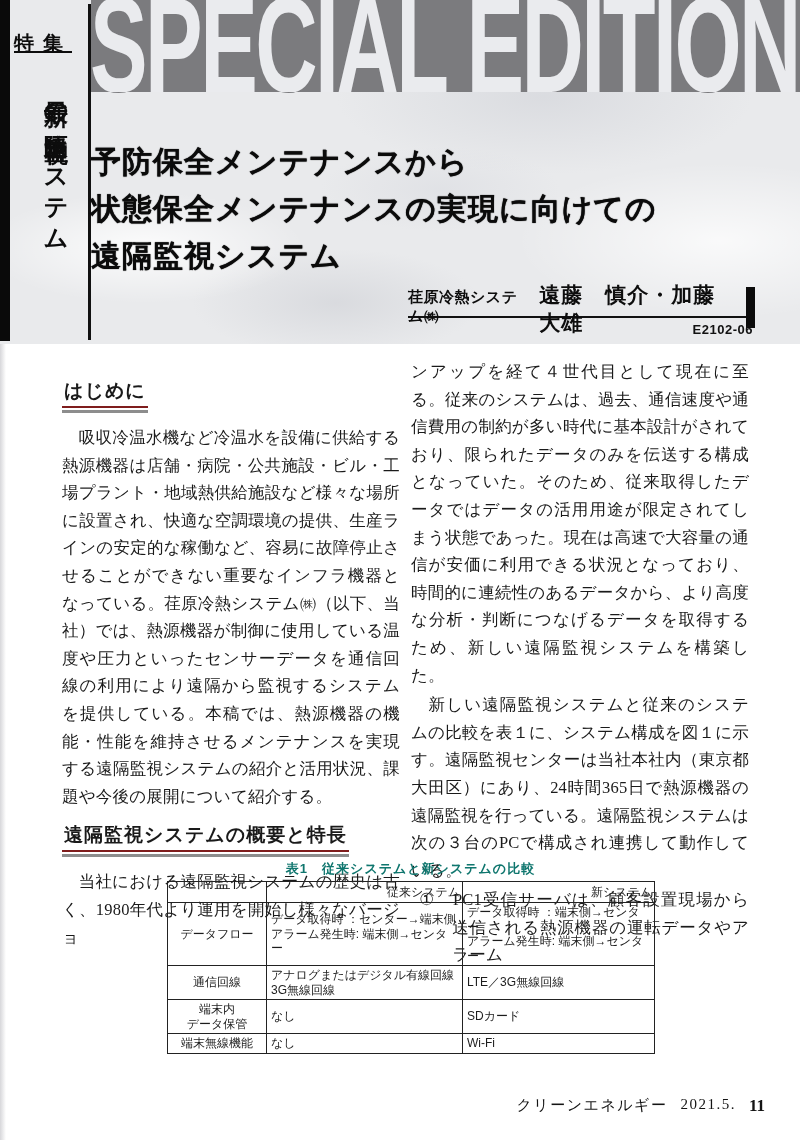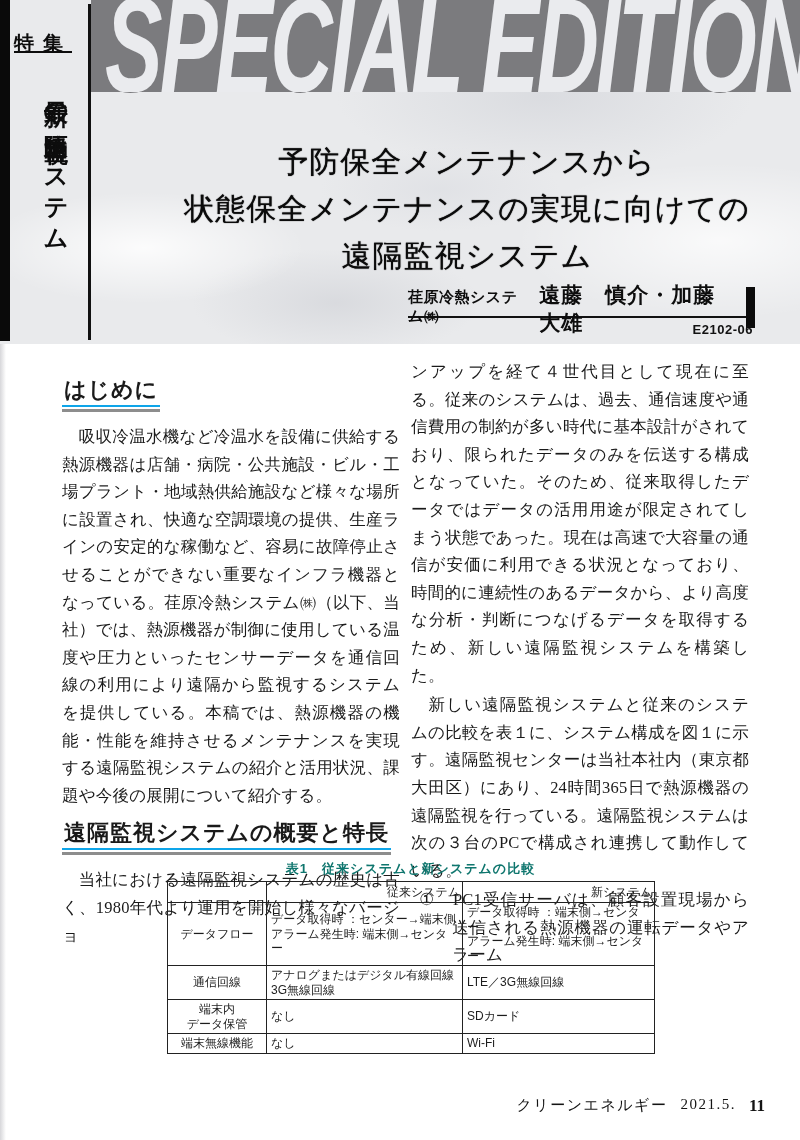--- a/index.html
+++ b/index.html
@@ -32,39 +32,38 @@
   .feature-topic {
     position:absolute; left:40px; top:82px; height:260px;
     writing-mode:vertical-rl; text-orientation:upright;
     font-family:"Liberation Sans","DejaVu Sans",sans-serif;
     font-weight:800; font-size:24px; letter-spacing:2px; color:#0d0d0d;
   }
   .vert-divider { position:absolute; left:88px; top:4px; width:3px; height:336px; background:#111; }
 
   
   .band { position:absolute; left:91px; top:0; right:0; height:92px; background:#7b7b7e; }
-  .banner { position:absolute; left:102px; top:0; right:0; height:140px;font-style:italic; }
+  .banner { position:absolute; left:87px; top:0; right:0; height:140px; }
   .banner .clip-top { position:absolute; left:0; top:0; right:0; height:92px; overflow:hidden; }
   .banner .clip-bottom { position:absolute; left:0; top:92px; right:0; height:48px; overflow:hidden; }
   .banner-text {
     position:absolute; left:3px; white-space:nowrap;
     font-family:"Liberation Sans","DejaVu Sans",sans-serif;
     font-weight:900; font-size:135px; line-height:1; letter-spacing:-4px;
     transform:scaleX(0.64); transform-origin:0 0;
   }
   .clip-top .banner-text { top:-22px; color:#eaebee; }
   .clip-bottom .banner-text { top:-114px; color:#7b7b7e; }
 
   .title-block {
-    position:absolute; left:91px; right:0; top:138px; text-align:center;
-    font-family:"Liberation Sans","DejaVu Sans",sans-serif;
-    font-weight:400; font-size:30px; line-height:47px; color:#0b0b0b;
+    position:absolute; left:91px; right:0; top:138px; 
+    font-family:"Liberation Sans","DejaVu Sans",sans-serif;
+    font-weight:700; font-size:30px; line-height:47px; color:#0b0b0b;
     letter-spacing:1px;
     text-shadow:0 0 1px #0b0b0b;
-    margin-left:43px;
   }
   .author-row {
     position:absolute; left:408px; right:47px; top:281px; height:37px;
     border-bottom:2.5px solid #111;
     display:flex; align-items:baseline; justify-content:flex-end; gap:16px;
     font-family:"Liberation Sans","DejaVu Sans",sans-serif; color:#0d0d0d;
     padding-right:16px;
   }
   .author-company { font-weight:800; font-size:15px; letter-spacing:0.5px;font-family:Liberation Mono, monospace; }
   .author-names { font-weight:700; font-size:21px; letter-spacing:1px; }
@@ -77,22 +76,22 @@
 
   
   .page-edge { position:absolute; left:0; top:344px; width:6px; height:796px;
     background:linear-gradient(90deg,#d7d7da,#ffffff); }
   .col { position:absolute; width:338px; font-size:16.5px; line-height:27.6px;
     text-align:justify; letter-spacing:0.2px; }
   .col-left { left:62px; top:378px; }
   .col-right { left:411px; top:358px; }
   .sec-heading {
     display:inline-block; position:relative;
-    font-size:22px; font-weight:700; letter-spacing:1px; line-height:24px;
-    padding:0 2px 3px 2px; border-bottom:2px solid #0ea5e9; margin-bottom:16px;
+    font-size:19px; font-weight:700; letter-spacing:1px; line-height:24px;
+    padding:0 2px 3px 2px; border-bottom:2px solid #7f1d1d; margin-bottom:16px;
   }
   .sec-heading::after {
     content:""; position:absolute; left:0; right:0; bottom:-7px; height:3px; background:#8d8d8d;
   }
   .para { margin-bottom:2px; }
   .list-item { padding-left:2.5em; text-indent:-2em; }
 
   
   .tbl-wrap { position:absolute; left:167px; top:860px; width:487px;
     font-family:"Liberation Sans","DejaVu Sans",sans-serif; }

